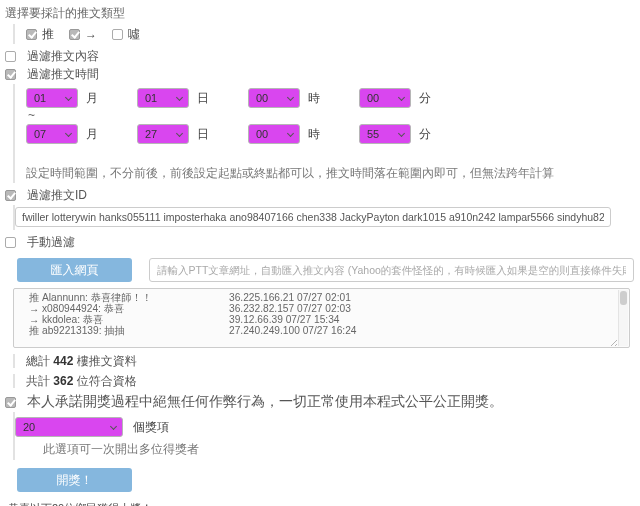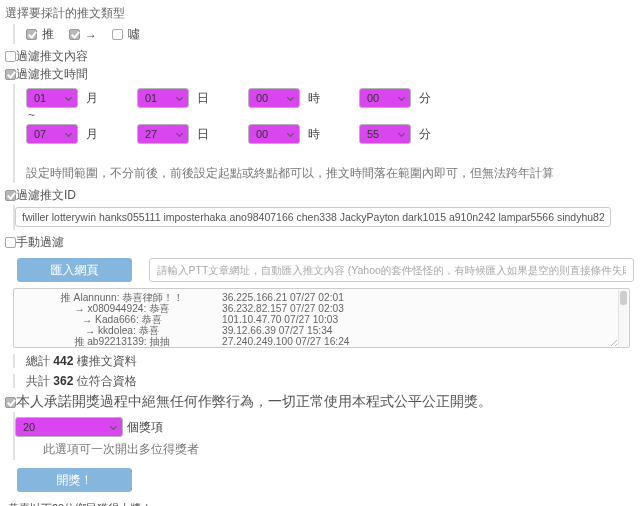--- a/index.html
+++ b/index.html
@@ -26,21 +26,21 @@
     width:11px; height:11px; border:1px solid #ababab; border-radius:2px;
     background:#fff; vertical-align:-1px;
   }
   .cb.checked { background:#b9b9b9; border-color:#999; }
   .cb.checked::after {
     content:""; position:absolute; left:3px; top:0px;
     width:3px; height:6px;
     border-right:2px solid #fff; border-bottom:2px solid #fff;
     transform:rotate(40deg);
   }
-  .cb-row { display:flex; align-items:center; gap:0; height:16px; margin:0 0 2px 2px; color:#555; }
+  .cb-row { display:flex; align-items:center; gap:11px; height:16px; margin:0 0 2px 2px; color:#555; }
   .cb-row.small { font-size:14px; }
 
   .pushtype { display:flex; align-items:center; gap:7px; height:20px; margin-bottom:4px; }
   .pushtype .opt { display:flex; align-items:center; gap:5px; margin-right:8px; color:#444; }
 
   
   .sel {
     position:relative; display:inline-flex; align-items:center; flex:none;
     height:20px; padding:0 16px 0 7px;
     background:#d946ef; border:1px solid #b6b6b6; border-radius:3px;
@@ -78,41 +78,41 @@
     flex:1; height:24px; border:1px solid #ccc; border-radius:3px;
     font-family:"Liberation Sans",sans-serif; font-size:10.5px;
     padding:2px 7px; outline:none; color:#555;
   }
   .url-input::placeholder { color:#a9a9a9; }
 
   
   .ta {
     position:relative; margin:0 4px 6px 10px; height:60px;
     border:1px solid #ccc; border-radius:2px; background:#fbfbfb;
-    padding:3px 16px 3px 8px; overflow:hidden;text-align:center;
+    padding:3px 16px 3px 15px; overflow:hidden;
   }
   .cmt { display:flex; height:11px; line-height:11px; font-size:10.2px; color:#666; }
   .cmt-left { width:200px; flex:none; white-space:nowrap; overflow:hidden; }
   .cmt-right { white-space:nowrap; }
   .sb {
     position:absolute; top:1px; right:1px; bottom:1px; width:10px;
     background:#f6f6f6; border-left:1px solid #e4e4e4;
   }
   .sb-thumb { position:absolute; top:1px; left:1px; width:7px; height:14px; background:#cdcdcd; border-radius:3px; }
   .resize {
     position:absolute; right:12px; bottom:1px; width:9px; height:9px;
     background:repeating-linear-gradient(135deg, transparent 0 2px, #b5b5b5 2px 3px);
     clip-path:polygon(100% 0, 100% 100%, 0 100%);
   }
 
   .stat { height:14px; line-height:14px; margin-bottom:6px; padding-top:0; padding-bottom:4px; color:#555; }
   .stat b { color:#333; }
 
   .multi-block { padding:4px 0 3px 0; margin-bottom:4px; }
-  .multi-row { display:flex; align-items:center; gap:4px; height:22px; color:#444; }
+  .multi-row { display:flex; align-items:center; gap:10px; height:22px; color:#444; }
   .multi-note { height:16px; line-height:16px; color:#777; margin-top:3px;padding-left:28px; }
 
   .draw-btn { margin:8px 0 0 14px; }
 
   .congrats { margin:10px 0 3px 5px; font-size:11px; color:#4a4a4a; height:13px; line-height:13px; }
 </style>
 </head>
 <body>
 
 <div class="page">
@@ -232,24 +232,20 @@
   <div class="ta">
     <div class="cmt">
       <span class="cmt-left">推 Alannunn: 恭喜律師！！</span>
       <span class="cmt-right">36.225.166.21 07/27 02:01</span>
     </div>
     <div class="cmt">
       <span class="cmt-left">→ x080944924: 恭喜</span>
       <span class="cmt-right">36.232.82.157 07/27 02:03</span>
     </div>
     <div class="cmt">
-      <span class="cmt-left">→ Kada666: 恭喜</span>
-      <span class="cmt-right">101.10.47.70 07/27 10:03</span>
-    </div>
-    <div class="cmt">
       <span class="cmt-left">→ kkdolea: 恭喜</span>
       <span class="cmt-right">39.12.66.39 07/27 15:34</span>
     </div>
     <div class="cmt">
       <span class="cmt-left">推 ab92213139: 抽抽</span>
       <span class="cmt-right">27.240.249.100 07/27 16:24</span>
     </div>
     <div class="sb">
       <div class="sb-thumb"></div>
     </div>

